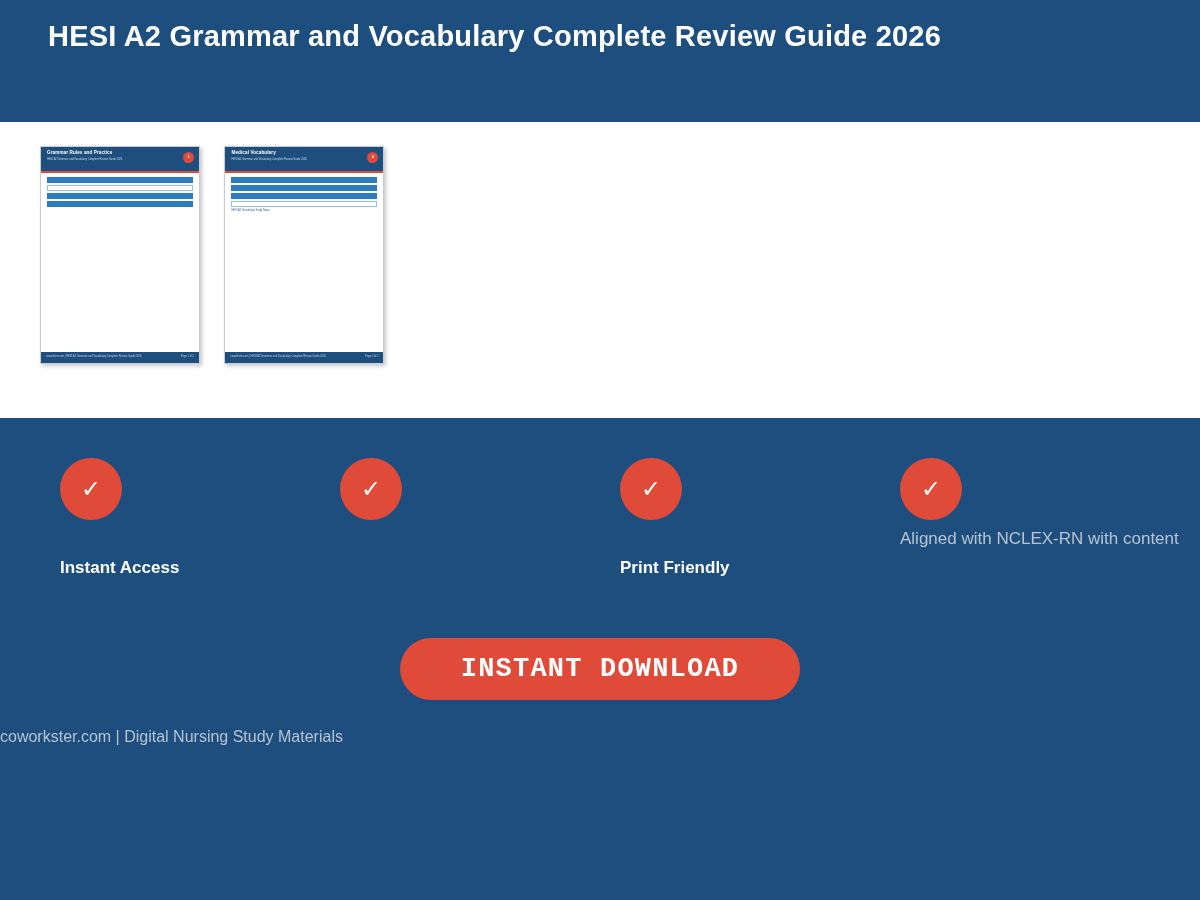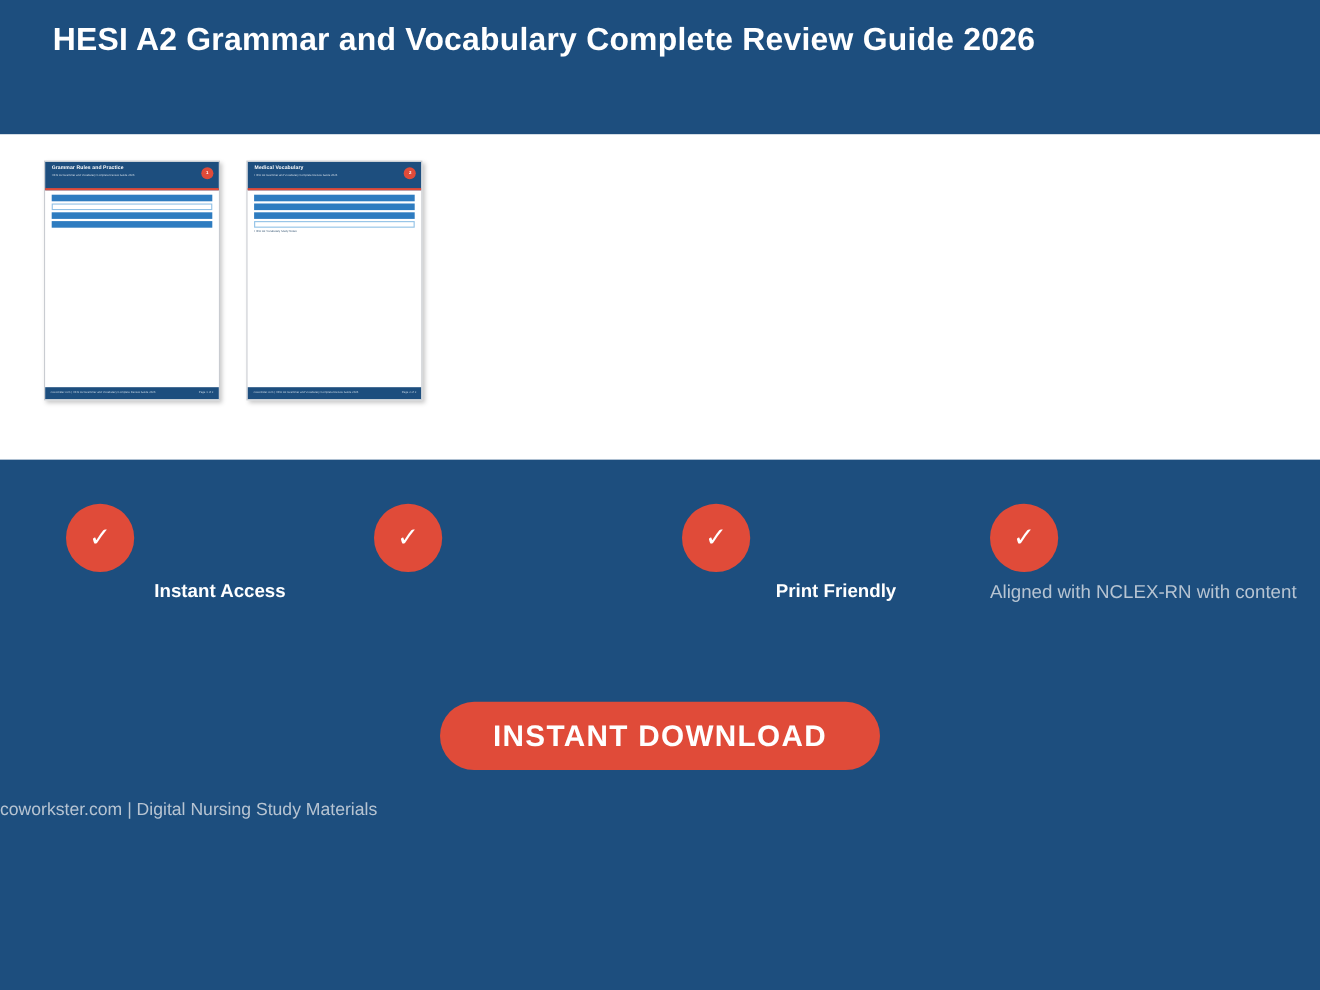--- a/index.html
+++ b/index.html
@@ -92,34 +92,33 @@
   .feature-icon{
     width:62px;height:62px;border-radius:50%;background:#e04b39;
     position:relative;
   }
   .feature-icon .check{
     position:absolute;left:0;top:0;width:62px;height:62px;
     line-height:62px;text-align:center;
     font-size:24px;color:#ffffff;
   }
   .feature-title{
-    margin-top:8px;font-size:17px;font-weight:bold;color:#ffffff;
-    white-space:nowrap;
-    text-align:center;
+    margin-top:38px;font-size:17px;font-weight:bold;color:#ffffff;
+    white-space:nowrap;
   }
   .feature-desc{
     margin-top:9px;font-size:17px;color:#b7c4d2;
     white-space:nowrap;
   }
 
   
   .cta{
     position:absolute;left:400px;top:220px;width:400px;height:62px;
     background:#e04b39;border-radius:31px;border:0;cursor:pointer;
-    font-family:Liberation Sans, sans-serif;
+    font-family:Liberation Mono, monospace;
     font-size:27px;font-weight:bold;color:#ffffff;letter-spacing:1.2px;
     padding:0;
   }
 
   .tagline{
     position:absolute;left:0;top:310px;width:1200px;
     text-align:left;font-size:16px;color:#b7c4d2;
   }
 </style>
 </head>

